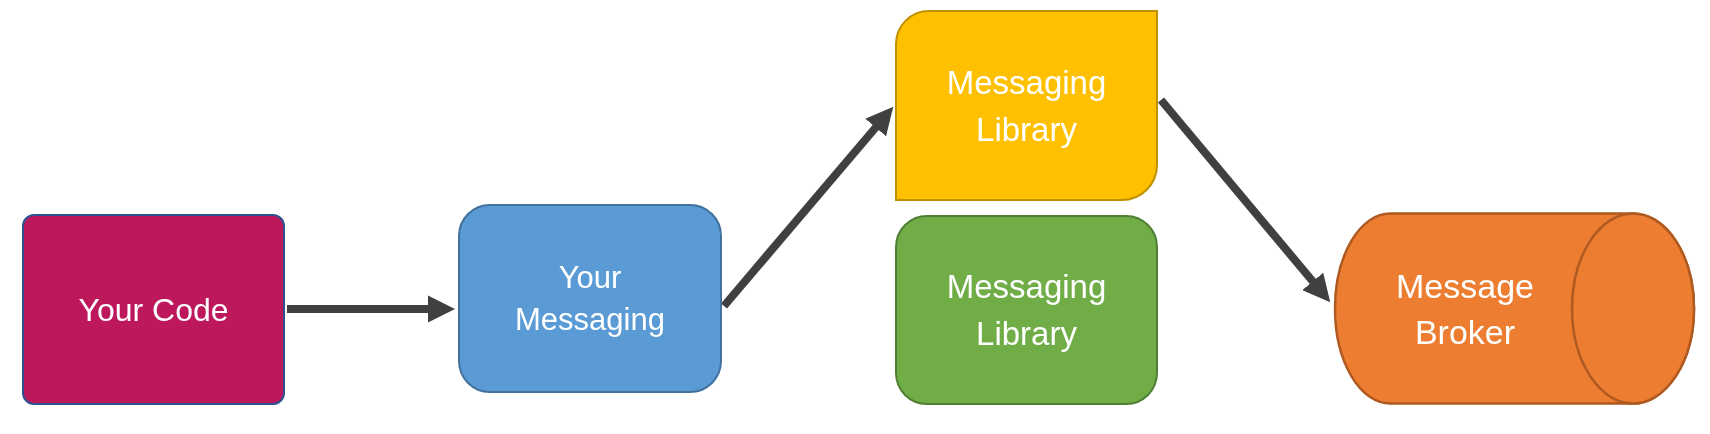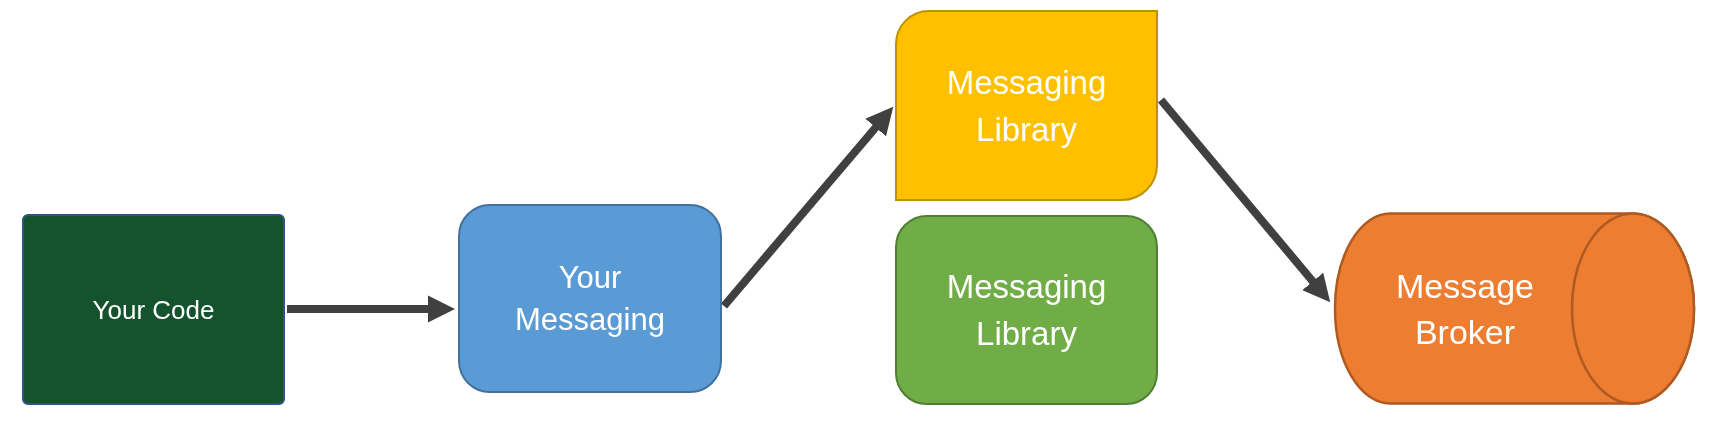--- a/index.html
+++ b/index.html
@@ -21,22 +21,22 @@
     flex-direction: column;
     align-items: center;
     justify-content: center;
     text-align: center;
     color: #ffffff;
     box-sizing: border-box;
   }
   .node span { display: block; text-align: right; }
   #node-your-code {
     left: 22px; top: 214px; width: 263px; height: 191px;
-    background: #14532d; border: 2.5px solid #2F528F;
-    border-radius: 6px; font-size: 26px; line-height: 48px;
+    background: #be185d; border: 2.5px solid #2F528F;
+    border-radius: 12px; font-size: 32px; line-height: 48px;
   }
   #node-abstraction {
     left: 458px; top: 204px; width: 264px; height: 189px;
     background: #5B9BD5; border: 2.5px solid #41719C;
     border-radius: 32px; font-size: 31px; line-height: 42px;
   }
   #node-library-top {
     left: 895px; top: 10px; width: 263px; height: 191px;
     background: #FFC000; border: 2.5px solid #BF9000;
     border-radius: 34px 0 36px 0; font-size: 33px; line-height: 47px;

